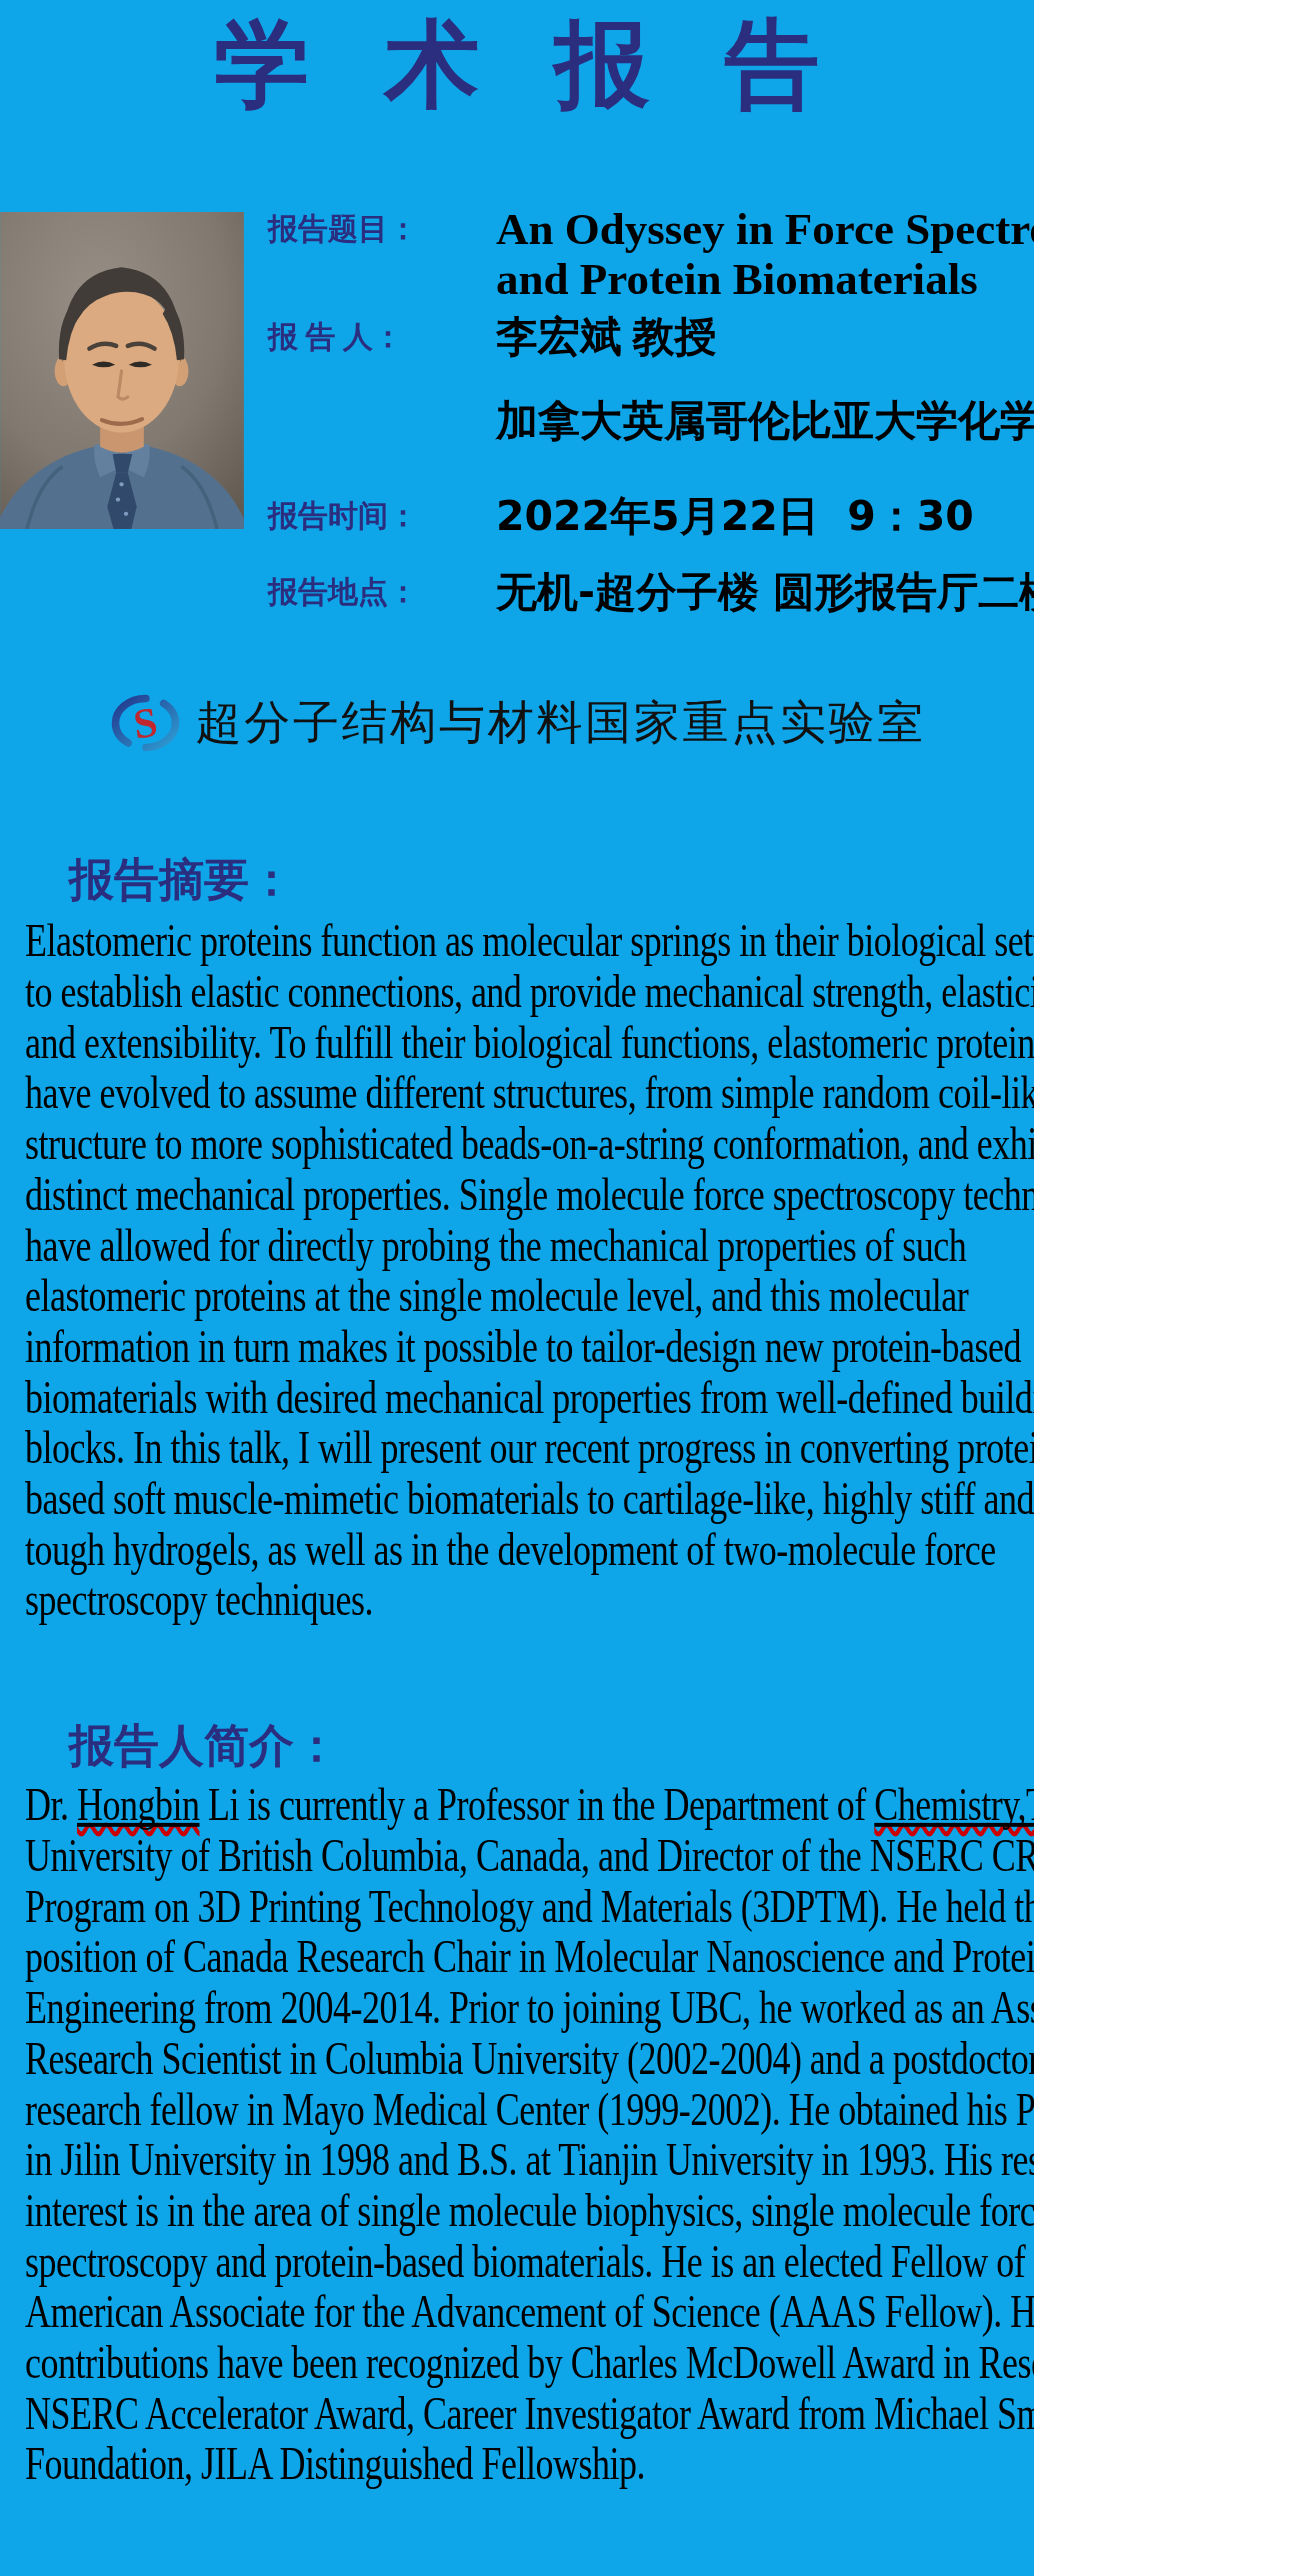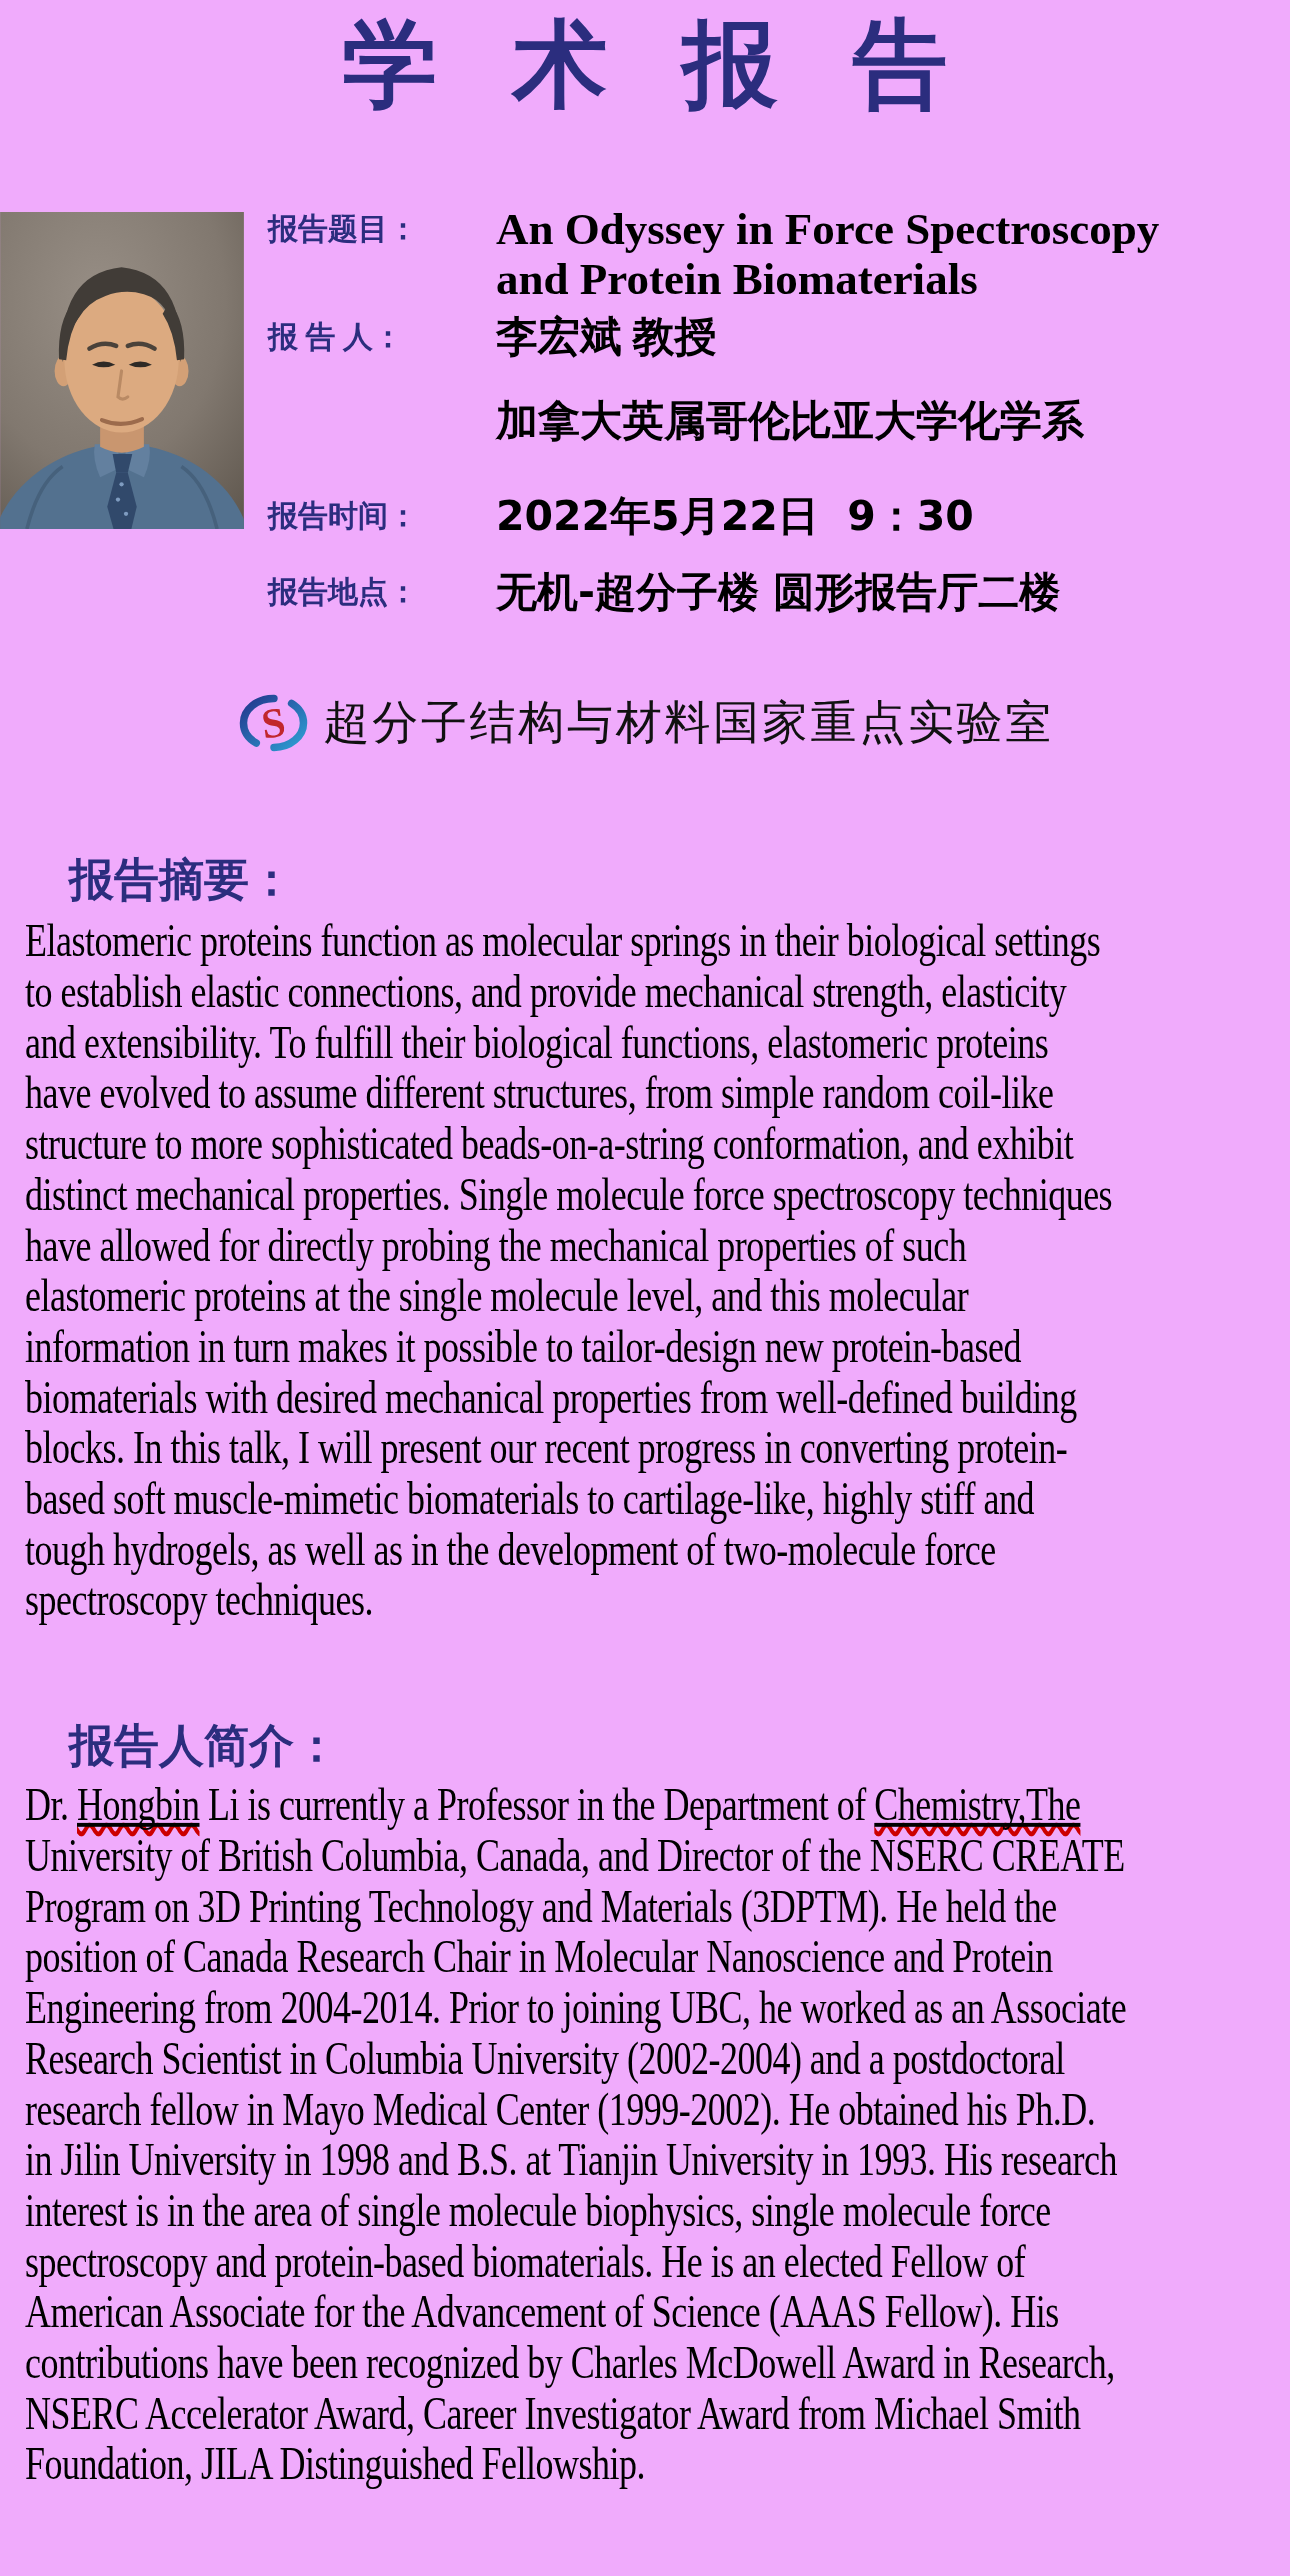--- a/index.html
+++ b/index.html
@@ -1,17 +1,17 @@
 <!DOCTYPE html>
 <html style="--accent: #2b2d7e;font-size:14.3px"><head>
 <meta charset="utf-8">
 <style>
   html,body{margin:0;padding:0;background:#ffffff;}
   .page{
-    position:relative;width:1290px;height:2576px;background:#f0abfc;
+    position:relative;width:1034px;height:2576px;background:#0ea5e9;
     overflow:hidden;font-family:"Liberation Serif",serif;color:#000;
   }
   
   .main-title{
     position:absolute;top:1.8px;left:0;width:100%;
     text-align:center;font-family:"DejaVu Sans",sans-serif;
     font-weight:800;font-size:95px;line-height:125px;
     color:var(--accent,#2b2d7e);
     letter-spacing:75px;text-indent:75px;white-space:pre;
   }

